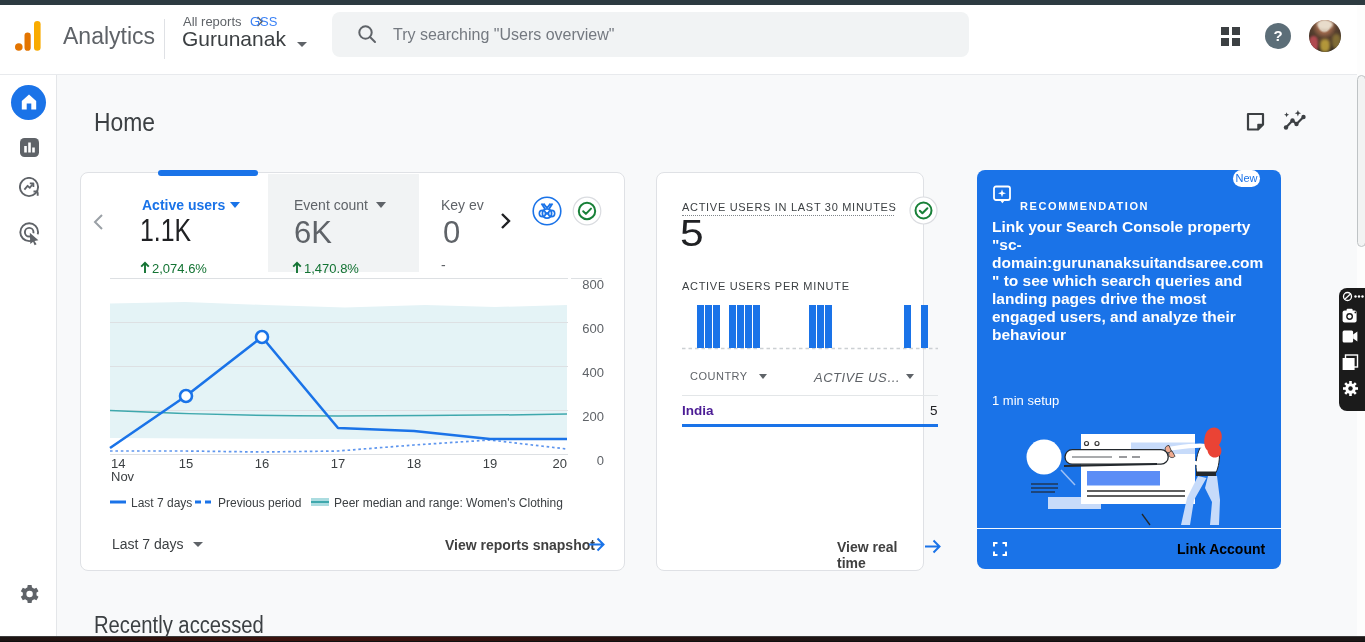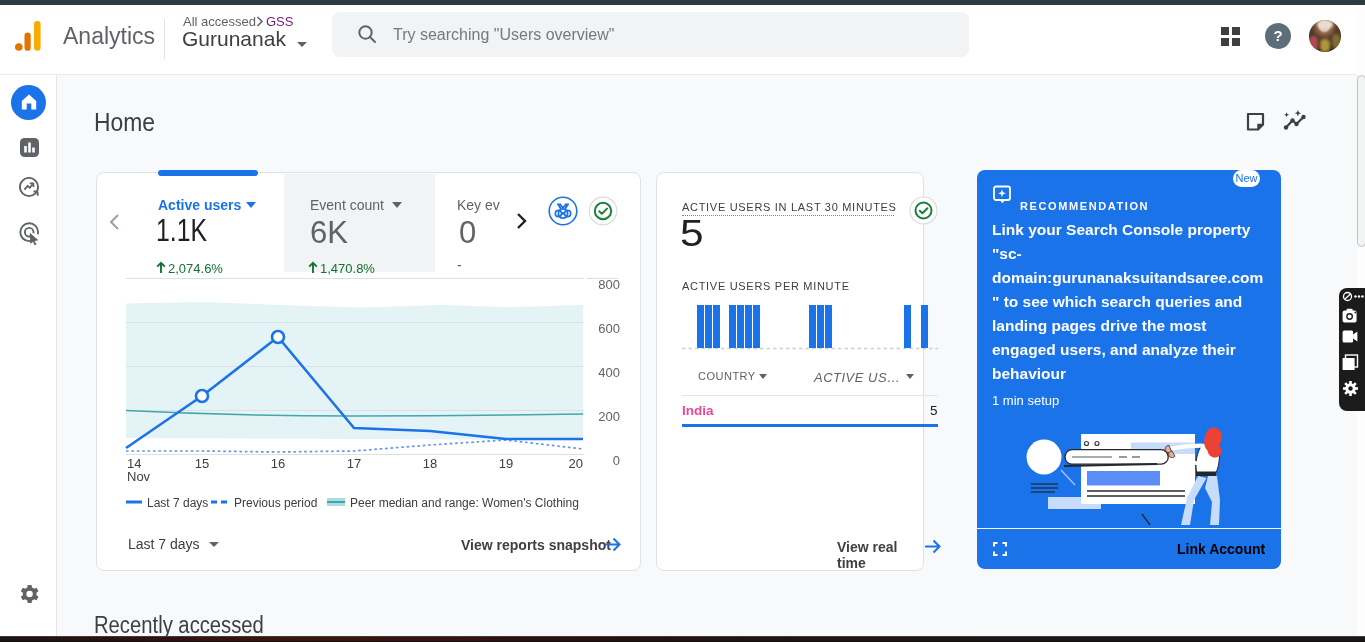--- a/index.html
+++ b/index.html
@@ -6,21 +6,21 @@
 html,body { width:1365px; height:642px; overflow:hidden; font-family:"Liberation Sans", sans-serif; background:#fff; }
 .abs { position:absolute; }
 #stage { position:relative; width:1365px; height:642px; overflow:hidden; }
 #topstrip { left:0; top:0; width:1365px; height:5px; background:#2d3b41; }
 #header { left:0; top:5px; width:1365px; height:70px; background:#fff; border-bottom:1px solid #e8eaed; }
 #sidebar { left:0; top:75px; width:57px; height:561px; background:#fff; border-right:1px solid #e4e6e9; }
 #content { left:57px; top:75px; width:1308px; height:561px; background:#f8f9fa; }
 #botstrip { left:0; top:636px; width:1365px; height:6px; border-top:1px solid #3c3c3c; border-bottom:1px solid #101010;
   background:linear-gradient(90deg,#1c1514 0%,#2e110d 10%,#3c130e 20%,#38120e 30%,#27110f 45%,#1f1514 60%,#1d1616 80%,#1c1616 100%); box-sizing:border-box; }
 .card { position:absolute; background:#fff; border:1px solid #dfe1e5; border-radius:8px; }
-#card1 { left:96px; top:172px; width:545px; height:399px; }
+#card1 { left:80px; top:172px; width:545px; height:399px; }
 #card2 { left:656px; top:172px; width:268px; height:399px; }
 #card3 { left:977px; top:170px; width:304px; height:399px; background:#1a73e8; border:none; border-radius:8px; overflow:hidden; }
 .link { color:#404040; font-weight:bold; font-size:14px;margin-left:12px; }
 #scrolltrack { left:1357px; top:5px; width:8px; height:631px; background:#fdfdfd; }
 #scrollthumb { left:1356.5px; top:75px; width:9px; height:172px; background:#f2f3f3; border:1px solid #bfc3c5; border-radius:5px; box-sizing:border-box; }
 #exttoolbar { left:1339px; top:288px; width:26px; height:123px; background:#1b1b1b; border-radius:8px 0 0 8px; }
 </style>
 </head>
 <body>
 <div id="stage">
@@ -29,25 +29,25 @@
   <div id="header" class="abs"></div>
   <div id="sidebar" class="abs"></div>
 
   <svg class="abs" style="left:14px;top:15px" width="36" height="40" viewBox="0 0 36 40">
     <circle cx="4.8" cy="32" r="3.8" fill="#e37400"></circle>
     <rect x="10.5" y="17.5" width="6.2" height="18.3" rx="3.1" fill="#e37400"></rect>
     <rect x="20" y="6" width="6.6" height="29.8" rx="3.3" fill="#f9ab00"></rect>
   </svg>
   <div class="abs" style="left:63px;top:23px;font-size:23px;color:#5f6368;">Analytics</div>
   <div class="abs" style="left:164px;top:19px;width:1px;height:40px;background:#dfe1e5;"></div>
-  <div class="abs" style="left:183px;top:14px;font-size:13px;color:#5f6368;">All accessed</div>
+  <div class="abs" style="left:183px;top:14px;font-size:13px;color:#5f6368;">All reports</div>
   <svg class="abs" style="left:256px;top:16px" width="8" height="11" viewBox="0 0 8 11">
       <path d="M1.5 1 L6 5.5 L1.5 10" fill="none" stroke="#5f6368" stroke-width="1.6"></path>
     </svg>
-  <div class="abs" style="left:266px;top:14px;font-size:13px;color:#701a75;">GSS</div>
+  <div class="abs" style="left:250px;top:14px;font-size:13px;color:#3b82f6;">GSS</div>
   <div class="abs" style="left:182px;top:27px;font-size:21px;color:#3c4043;">Gurunanak</div>
   <div class="abs" style="left:297px;top:42px;width:0;height:0;border-left:5px solid transparent;border-right:5px solid transparent;border-top:5px solid #5f6368;"></div>
   <div class="abs" style="left:332px;top:12px;width:637px;height:45px;background:#f1f3f4;border-radius:8px;"></div>
   <svg class="abs" style="left:356px;top:23px" width="22" height="22" viewBox="0 0 22 22">
     <circle cx="9.5" cy="9.5" r="6.2" fill="none" stroke="#5f6368" stroke-width="2"></circle>
     <line x1="14" y1="14" x2="19" y2="19" stroke="#5f6368" stroke-width="2" stroke-linecap="round"></line>
   </svg>
   <div class="abs" style="left:393px;top:26px;font-size:16px;color:#747980;">Try searching "Users overview"</div>
   <svg class="abs" style="left:1221px;top:27px" width="19" height="19" viewBox="0 0 19 19">
     <rect x="0" y="0" width="8" height="8" fill="#3c4043"></rect>
@@ -213,42 +213,42 @@
           <rect x="55" y="2" width="7" height="43"></rect>
           <rect x="63" y="2" width="7" height="43"></rect>
           <rect x="71" y="2" width="7" height="43"></rect>
         <rect x="127" y="2" width="7" height="43"></rect>
           <rect x="135" y="2" width="7" height="43"></rect>
           <rect x="143" y="2" width="7" height="43"></rect>
         <rect x="222" y="2" width="7" height="43"></rect>
           <rect x="239" y="2" width="7" height="43"></rect>
       </g>
     </svg>
-    <div class="abs" style="left:33px;top:197px;font-size:11px;letter-spacing:0.5px;color:#5f6368;margin-left:8px;">COUNTRY</div>
+    <div class="abs" style="left:33px;top:197px;font-size:11px;letter-spacing:0.5px;color:#5f6368;">COUNTRY</div>
     <div class="abs" style="left:102px;top:201px;width:0;height:0;border-left:4.5px solid transparent;border-right:4.5px solid transparent;border-top:5px solid #5f6368;"></div>
     <div class="abs" style="left:157px;top:197px;font-size:13px;letter-spacing:0.5px;color:#5f6368;font-style:italic;">ACTIVE US…</div>
     <div class="abs" style="left:249px;top:201px;width:0;height:0;border-left:4.5px solid transparent;border-right:4.5px solid transparent;border-top:5px solid #5f6368;"></div>
     <div class="abs" style="left:25px;top:222px;width:256px;border-top:1px solid #e3e6e8;"></div>
-    <div class="abs" style="left:25px;top:230px;font-size:13.5px;font-weight:bold;color:#ec4899;">India</div>
+    <div class="abs" style="left:25px;top:230px;font-size:13.5px;font-weight:bold;color:#4c1d95;">India</div>
     <div class="abs" style="left:273px;top:230px;font-size:13.5px;color:#202124;">5</div>
     <div class="abs" style="left:25px;top:251px;width:256px;height:2.5px;background:#1a73e8;"></div>
     <div class="abs link" style="left:168px;top:366px;">View real time</div>
     <svg class="abs" style="left:267px;top:366px" width="18" height="15" viewBox="0 0 18 15">
       <path d="M1 7.5 L15.5 7.5 M9.5 1.5 L15.5 7.5 L9.5 13.5" fill="none" stroke="#1a73e8" stroke-width="2"></path>
     </svg>
   </div>
   <div id="card3" class="card">
     <svg class="abs" style="left:16px;top:15px" width="19" height="20" viewBox="0 0 19 20">
       <rect x="1" y="1.5" width="16" height="13.5" rx="2" fill="none" stroke="#fff" stroke-width="1.8"></rect>
       <path d="M6.8 15 L12 15 L9.4 18.2 Z" fill="#fff"></path>
       <path d="M9 4.2 L10 7.2 L13 8.2 L10 9.2 L9 12.2 L8 9.2 L5 8.2 L8 7.2 Z" fill="#fff"></path>
     </svg>
     <div class="abs" style="left:43px;top:17px;font-size:11px;font-weight:bold;letter-spacing:1.6px;color:#fff;margin-top:13px;">RECOMMENDATION</div>
     <div class="abs" style="left:256px;top:0;width:27px;height:17px;background:#fff;border-radius:9px;color:#1a73e8;font-size:11px;text-align:center;line-height:17px;">New</div>
-    <div class="abs" style="left:15px;top:48px;font-size:15.5px;font-weight:bold;color:#fff;line-height:24px;white-space:pre;">Link your Search Console property
+    <div class="abs" style="left:15px;top:48px;font-size:15.5px;font-weight:bold;color:#fff;line-height:18px;white-space:pre;">Link your Search Console property
 "sc-
 domain:gurunanaksuitandsaree.com
 " to see which search queries and
 landing pages drive the most
 engaged users, and analyze their
 behaviour</div>
     <div class="abs" style="left:15px;top:223px;font-size:13px;color:#fff;">1 min setup</div>
     <svg class="abs" style="left:0;top:250px" width="304" height="108" viewBox="0 0 304 108">
       <circle cx="67" cy="37" r="17.5" fill="#fff"></circle>
       <line x1="84" y1="50" x2="98" y2="65" stroke="#9fc0f5" stroke-width="1.5"></line>

